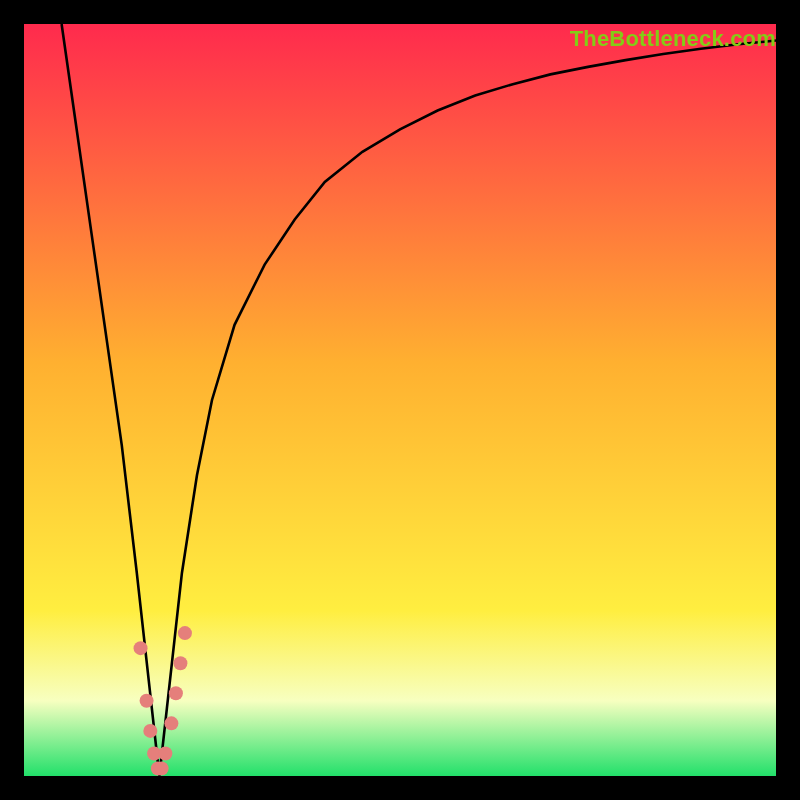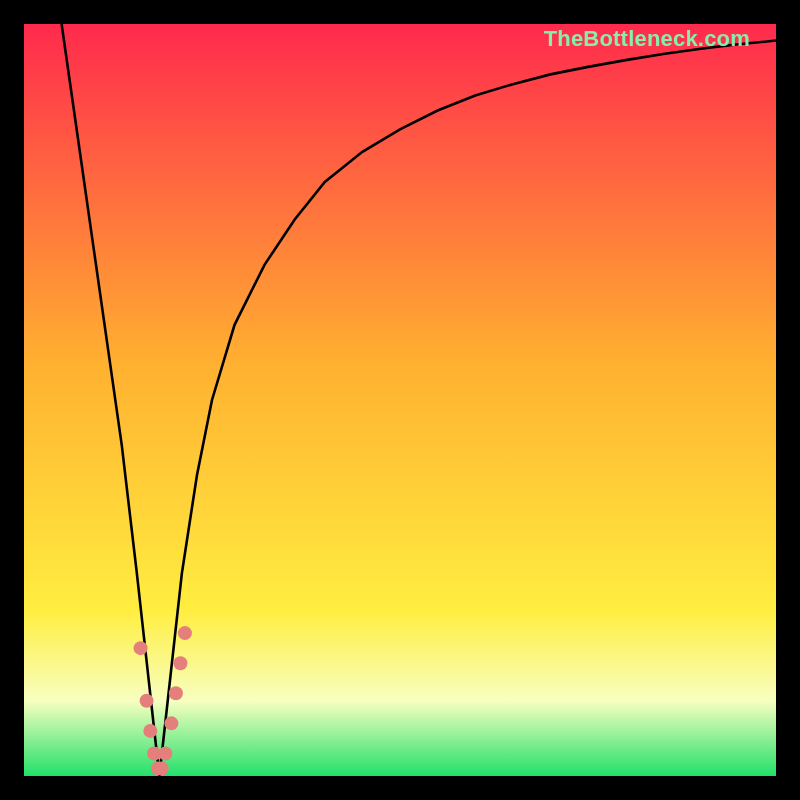--- a/index.html
+++ b/index.html
@@ -22,25 +22,25 @@
     position: absolute;
     left: 24px;
     top: 24px;
     width: 752px;
     height: 752px;
     overflow: hidden;
   }
   .watermark {
     position: absolute;
     top: 2px;
-    right: 26px;
+    right: 0;
     font-family: Arial, Helvetica, sans-serif;
     font-size: 22px;
     font-weight: 600;
-    color: #86efac;
+    color: #84cc16;
     letter-spacing: 0.2px;
     pointer-events: none;
   }
 </style>
 </head>
 <body>
 
 <div class="frame">
   <div class="plot">
     <svg id="chart-svg" width="752" height="752" viewBox="0 0 752 752" preserveAspectRatio="none">

